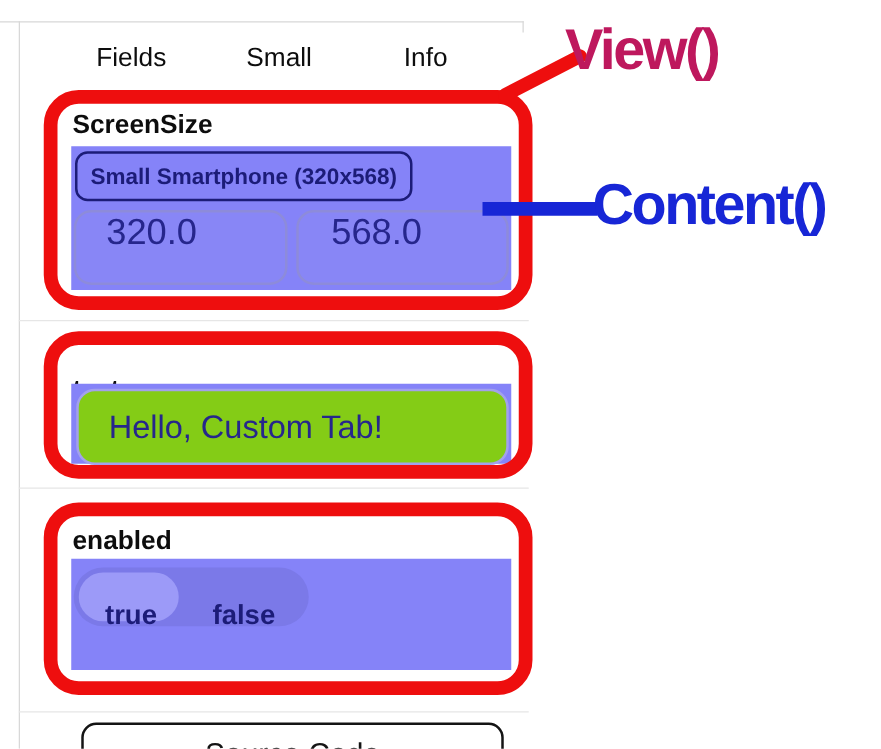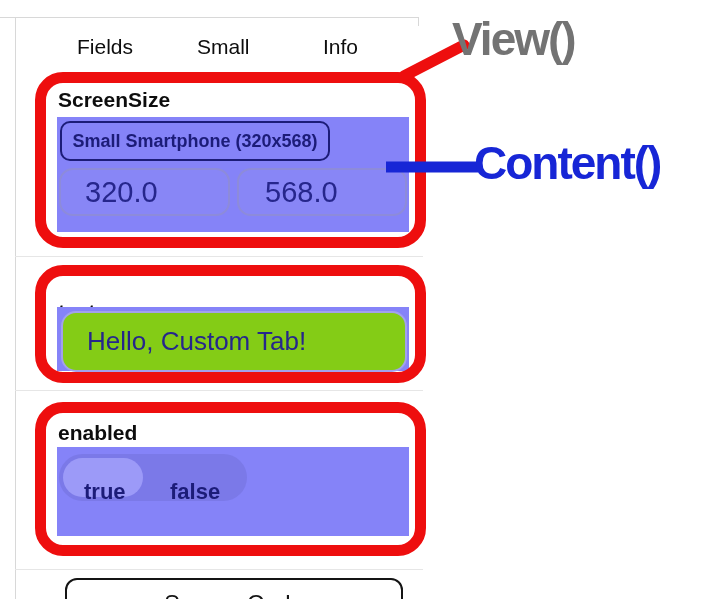--- a/index.html
+++ b/index.html
@@ -33,24 +33,24 @@
 
   
   .preset-pill{
     left:60px;top:121px;width:270px;height:40px;
     border:2.5px solid #1c1c78;border-radius:10px;
     color:#1c1c78;font-weight:600;font-size:18px;
     display:flex;align-items:center;justify-content:center;
     background:transparent;white-space:nowrap;
   }
   .value-box{
-    top:168px;height:48px;border-radius:14px;
+    top:168px;height:60px;border-radius:14px;
     border:2px solid #8d8bda;background:#8886f6;
     color:#26268c;font-size:29px;
-    display:flex;align-items:center;
+    display:flex;align-items:flex-start;
   }
   .value-box-w{left:59px;width:171px;padding-left:24px;}
   .value-box-h{left:237px;width:170px;padding-left:26px;}
 
   
   .text-input{
     left:61px;top:311px;width:346px;height:61px;
     border-radius:15px;border:2px solid #a3a1ec;background:#84cc16;
     color:#26268c;font-size:26px;
     display:flex;align-items:center;padding-left:24px;white-space:nowrap;
@@ -74,21 +74,21 @@
     left:35px;width:391px;
     border:11px solid #ee0e0e;border-radius:28px;
     background:transparent;z-index:5;pointer-events:none;
   }
   .red-frame-1{top:72px;height:176px;}
   .red-frame-2{top:265px;height:118px;}
   .red-frame-3{top:402px;height:154px;}
 
   
   .annot{font-weight:700;line-height:1;letter-spacing:-2px;z-index:10;white-space:nowrap;}
-  .annot-view{left:452px;top:16px;font-size:46px;color:#737373;}
+  .annot-view{left:452px;top:16px;font-size:46px;color:#be185d;}
   .annot-content{left:474px;top:140px;font-size:46px;color:#1726d6;}
   .connector-svg{left:0;top:0;z-index:9;pointer-events:none;}
 
   
   .source-btn{
     left:65px;top:578px;width:338px;height:44px;
     border:2.5px solid #141414;border-radius:12px;background:#ffffff;
     display:flex;justify-content:center;align-items:flex-start;
     font-size:24px;color:#141414;
   }

